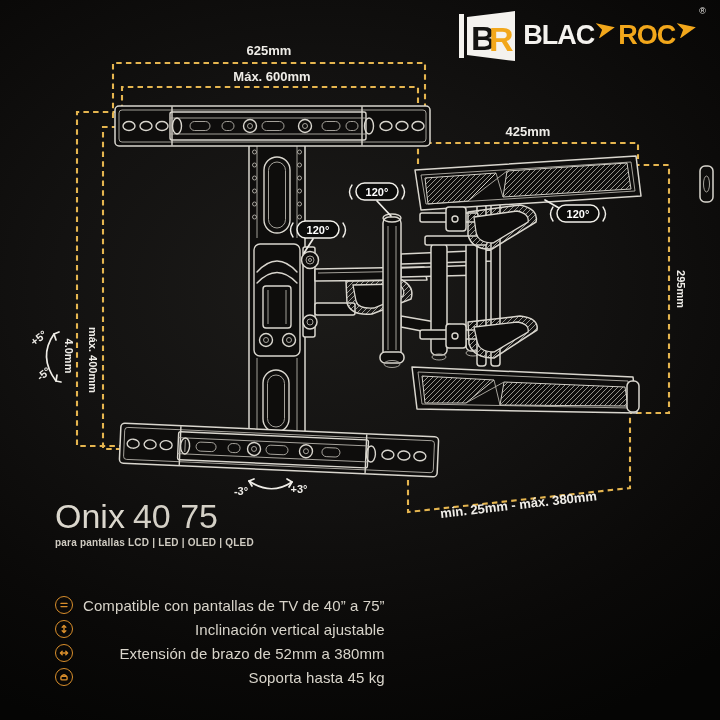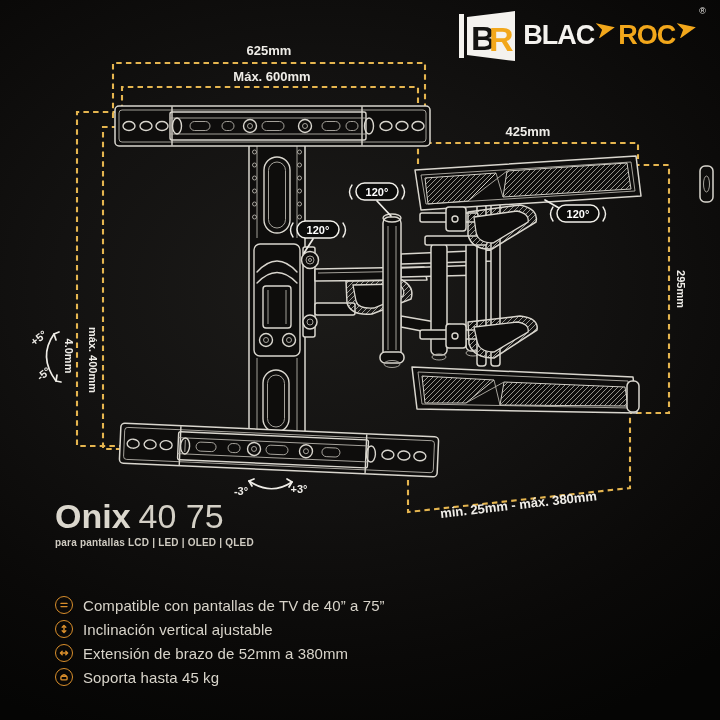--- a/index.html
+++ b/index.html
@@ -26,27 +26,27 @@
   .dash{fill:none;stroke:#e5b54f;stroke-width:2.1;stroke-dasharray:5.5 4.2;}
   .ln-w{fill:none;stroke:#efede7;stroke-width:1.7;stroke-linecap:round;}
   .dim{fill:#efede8;font:bold 13px "Liberation Sans",sans-serif;text-anchor:middle;}
   .dim-sm{fill:#efede8;font:bold 11px "Liberation Sans",sans-serif;text-anchor:middle;}
   .cap-box{fill:#0b0b0a;stroke:#f2f0ea;stroke-width:1.5;}
   .cap-text{fill:#ffffff;font:bold 11px "Liberation Sans",sans-serif;text-anchor:middle;}
   .cap-arc{fill:none;stroke:#f2f0ea;stroke-width:1.4;stroke-linecap:round;}
   
   .info{position:absolute;left:55px;top:498px;}
   .title{margin:0;font-size:34px;line-height:36px;letter-spacing:0;}
-  .title .name{font-weight:bold;color:#dbd7cd;}
+  .title .name{font-weight:normal;color:#dbd7cd;}
   .title .range{font-weight:normal;color:#d4d0c6;margin-left:8px;}
   .subtitle{margin:4px 0 0 0;font-size:16px;font-weight:bold;color:#d7d3c9;letter-spacing:0.4px;}
   .screens{margin:3px 0 0 0;font-size:10px;font-weight:bold;color:#cfcbc1;letter-spacing:0.2px;}
   
   .features{position:absolute;left:55px;top:596px;display:flex;flex-direction:column;gap:6px;}
-  .feat{display:flex;align-items:center;gap:10px;}
+  .feat{display:flex;align-items:center;gap:10px;justify-content:space-between;}
   .feat-icon{width:16px;height:16px;border:1.6px solid #d98e2b;border-radius:50%;display:flex;align-items:center;justify-content:center;flex:0 0 auto;}
   .feat-icon svg{display:block;}
   .feat-text{font-size:15px;color:#d8d4ca;letter-spacing:0.1px;}
   .ico{fill:none;stroke:#d98e2b;stroke-width:1.4;stroke-linecap:round;stroke-linejoin:round;}
 </style>
 </head>
 <body>
 
 <div class="page">
 

